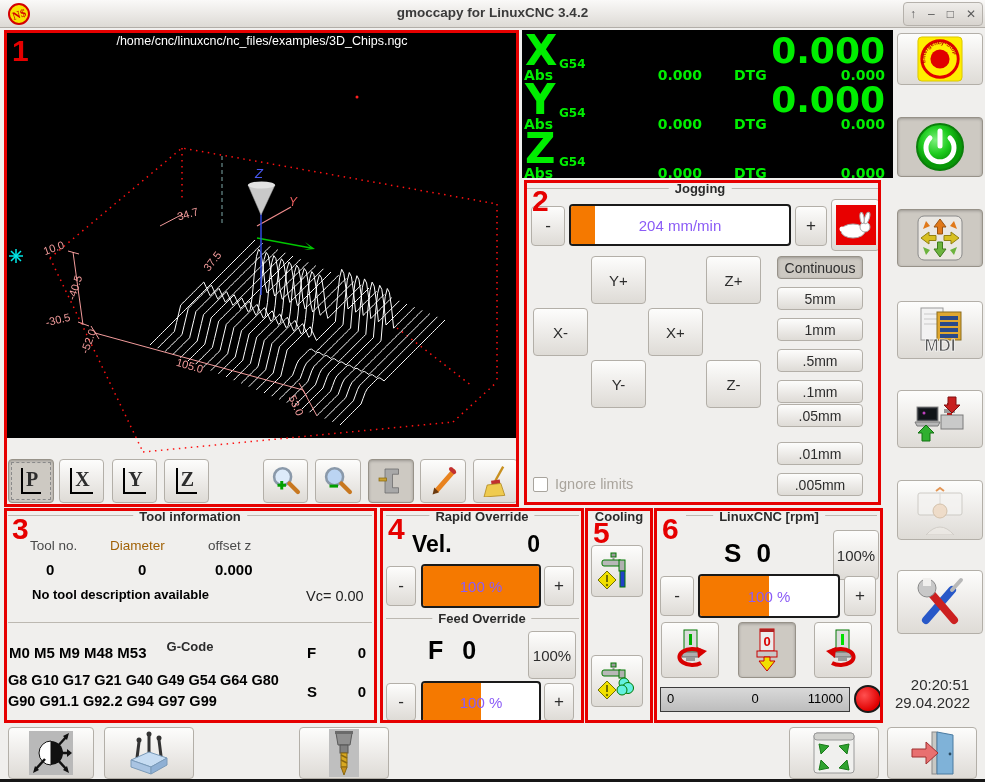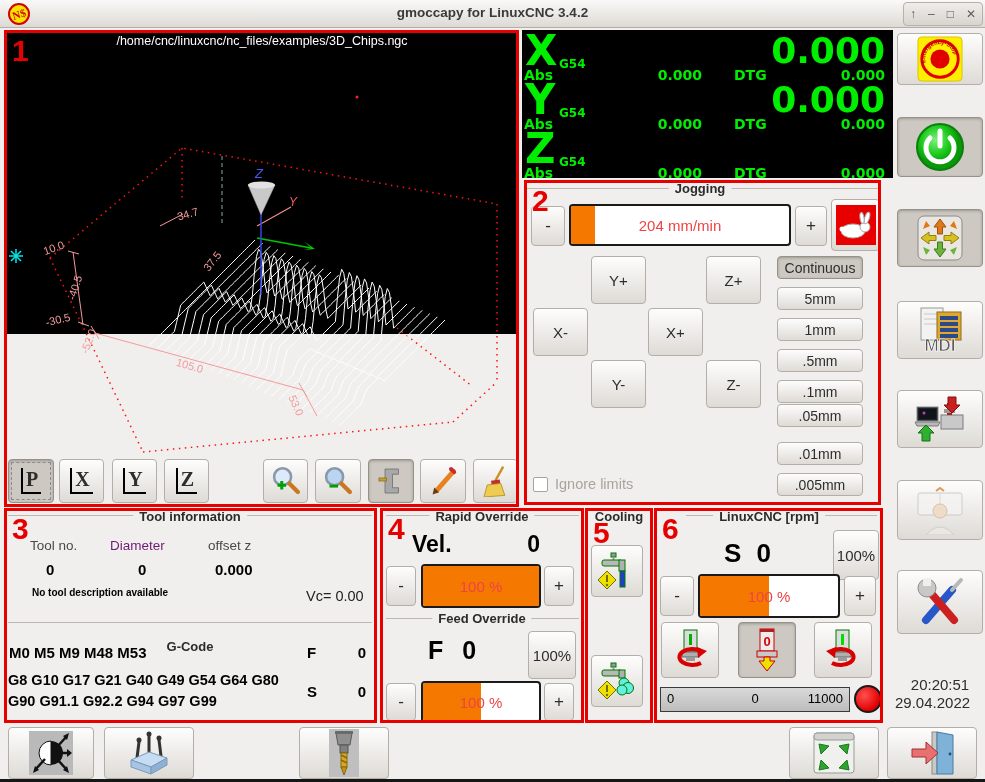--- a/index.html
+++ b/index.html
@@ -28,21 +28,21 @@
   .dro-sub { position:absolute; top:33px; font-size:14px; }
 
   
   .inc-btn { left:777px; width:86px; height:23px; font-size:14px; }
   .jog-btn { width:55px; height:48px; font-size:15px; }
 
   
   .slider { position:absolute; background:#fff; border:2px solid #1a1a1a; border-radius:4px; overflow:hidden; }
   .slider .fill { position:absolute; left:0; top:0; bottom:0; background:#F57900; }
   .slider .stext { position:absolute; inset:0; display:flex; align-items:center; justify-content:center;
-                   font-size:15px; color:#ef4444; }
+                   font-size:15px; color:#8b5cf6; }
 
   .smallbtn { font-size:17px; }
   .viewbtn { font-family:"Liberation Serif", serif; font-weight:bold; font-size:20px; }
   .viewbtn .ltr { border-bottom:2px solid #000; padding:0 3px 1px 3px; border-left:2px solid #000; }
 
   
   .ann { position:absolute; border:3px solid #E60000; z-index:60; pointer-events:none; }
   .annnum { position:absolute; color:#E60000; font-weight:bold; font-size:30px; z-index:61;
             pointer-events:none; line-height:1; }
 
@@ -60,21 +60,21 @@
     </svg>
     <div style="position:absolute;left:0;right:0;top:5px;text-align:center;font-weight:bold;font-size:13.5px;color:#3a3a3a;">gmoccapy for LinuxCNC  3.4.2</div>
     <div style="position:absolute;right:2px;top:2px;width:80px;height:24px;background:linear-gradient(#EFEDEA,#D8D4CF);border:1px solid #B5B1AB;border-radius:4px;display:flex;align-items:center;justify-content:space-around;color:#5a5a5a;font-size:12px;">
       <span>↑</span>
       <span>–</span>
       <span>□</span>
       <span>✕</span>
     </div>
   </div>
 
-  <div style="position:absolute;left:5px;top:30px;width:514px;height:304px;background:#000;">
+  <div style="position:absolute;left:5px;top:30px;width:514px;height:408px;background:#000;">
     <div style="position:absolute;left:0;right:0;top:4px;text-align:center;color:#fff;font-size:12.5px;">/home/cnc/linuxcnc/nc_files/examples/3D_Chips.ngc</div>
     <svg width="514" height="427" viewBox="0 0 514 427" style="position:absolute;left:0;top:0;">
 
       <g stroke="#FF1212" stroke-width="1.5" stroke-dasharray="1.5 4.5" fill="none">
         <path d="M45,228 L177,118 L492,174"></path>
         <path d="M177,118 L177,172"></path>
         <path d="M45,228 L138,422"></path>
         <path d="M138,422 L448,392"></path>
         <path d="M492,174 L492,352"></path>
         <path d="M448,392 L492,352"></path>
@@ -261,26 +261,26 @@
   <div class="btn inc-btn" style="top:380px;">.1mm</div>
   <div class="btn inc-btn" style="top:404px;">.05mm</div>
   <div class="btn inc-btn" style="top:442px;">.01mm</div>
   <div class="btn inc-btn" style="top:473px;">.005mm</div>
   <div style="position:absolute;left:533px;top:477px;width:15px;height:15px;background:#fff;border:1px solid #A8A49D;border-radius:2px;"></div>
   <div style="position:absolute;left:555px;top:476px;font-size:14.5px;color:#A9A49C;">Ignore limits</div>
 
   <div class="fline" style="left:8px;top:515px;width:364px;"></div>
   <div class="ftitle" style="left:190px;top:509px;">Tool information</div>
   <div style="position:absolute;left:30px;top:538px;font-size:13.5px;color:#4a4a4a;">Tool no.</div>
-  <div style="position:absolute;left:110px;top:538px;font-size:13.5px;color:#701a75;">Diameter</div>
+  <div style="position:absolute;left:110px;top:538px;font-size:13.5px;color:#a16207;">Diameter</div>
   <div style="position:absolute;left:208px;top:538px;font-size:13.5px;color:#4a4a4a;">offset z</div>
   <div style="position:absolute;left:46px;top:561px;font-size:15px;font-weight:bold;">0</div>
   <div style="position:absolute;left:138px;top:561px;font-size:15px;font-weight:bold;">0</div>
   <div style="position:absolute;left:215px;top:561px;font-size:15px;font-weight:bold;">0.000</div>
-  <div style="position:absolute;left:32px;top:587px;font-size:10px;font-weight:bold;">No tool description available</div>
+  <div style="position:absolute;left:32px;top:587px;font-size:13px;font-weight:bold;">No tool description available</div>
   <div style="position:absolute;left:306px;top:588px;font-size:14.5px;color:#222;">Vc= 0.00</div>
   <div class="fline" style="left:8px;top:622px;width:364px;"></div>
   <div class="ftitle" style="left:190px;top:615px;margin-top:24px;">G-Code</div>
   <div style="position:absolute;left:9px;top:644px;font-size:15px;font-weight:bold;">M0 M5 M9 M48 M53</div>
   <div style="position:absolute;left:307px;top:644px;font-size:15px;font-weight:bold;">F</div>
   <div style="position:absolute;left:330px;top:644px;width:36px;text-align:right;font-size:15px;font-weight:bold;">0</div>
   <div style="position:absolute;left:8px;top:670px;width:292px;font-size:14.5px;font-weight:bold;line-height:1.45;">G8 G10 G17 G21 G40 G49 G54 G64 G80 G90 G91.1 G92.2 G94 G97 G99</div>
   <div style="position:absolute;left:307px;top:683px;font-size:15px;font-weight:bold;">S</div>
   <div style="position:absolute;left:330px;top:683px;width:36px;text-align:right;font-size:15px;font-weight:bold;">0</div>
 

